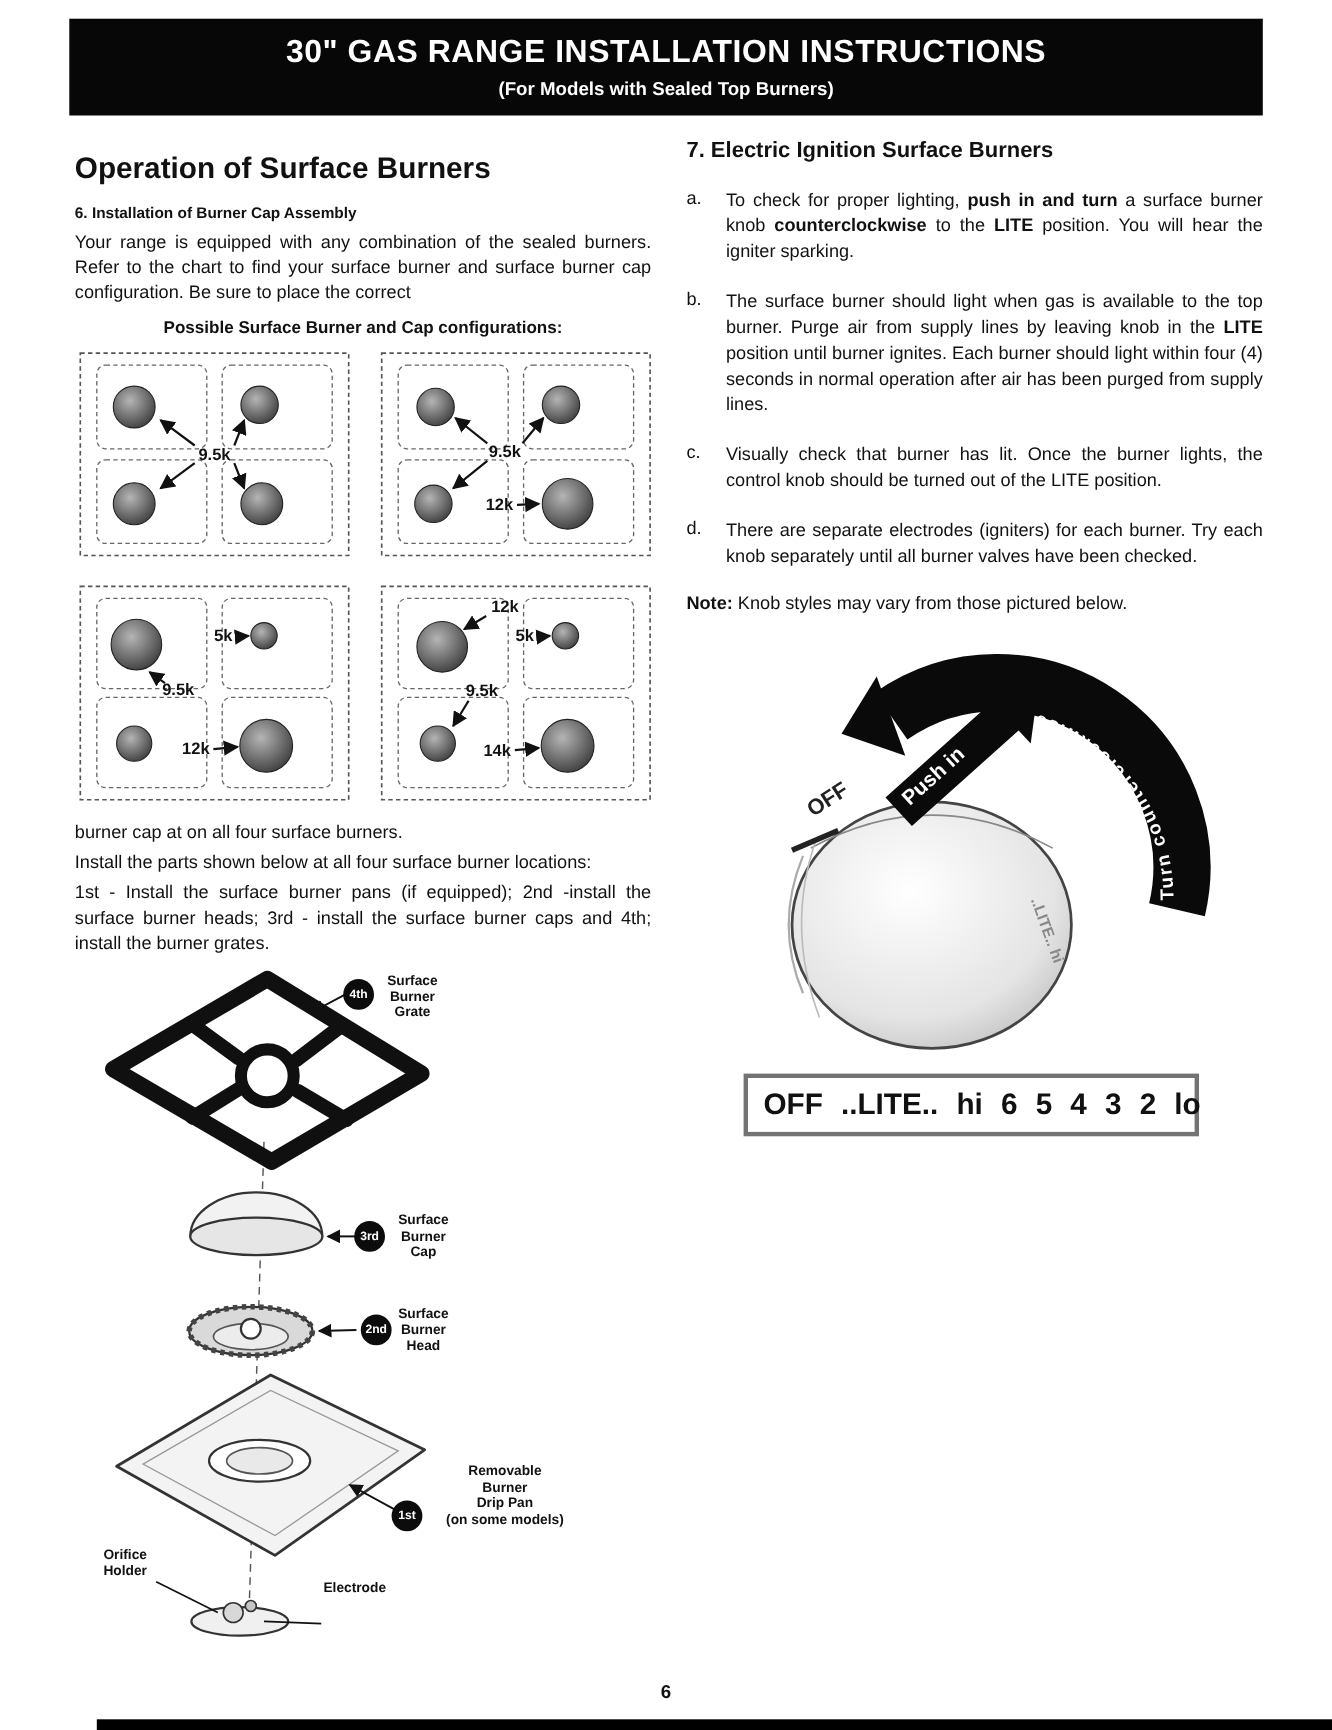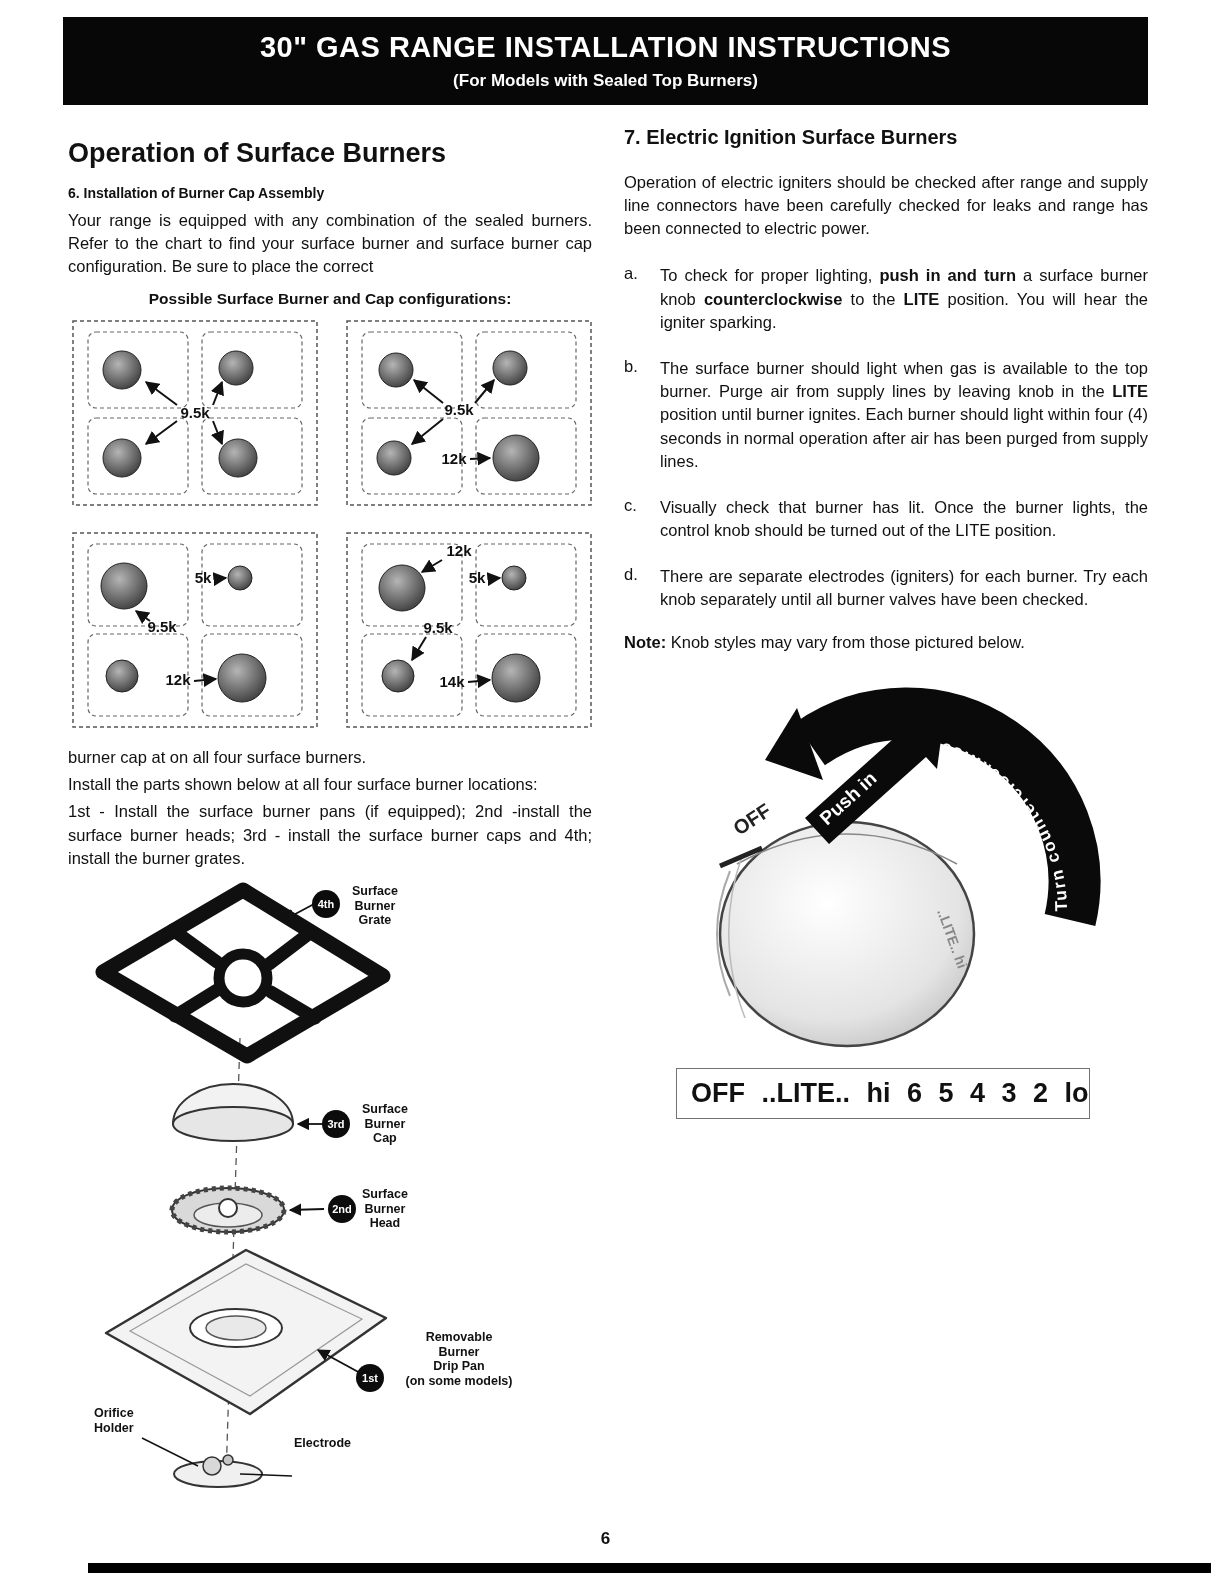--- a/index.html
+++ b/index.html
@@ -36,21 +36,21 @@
   .part-label { position:absolute; font-weight:bold; font-size:12.5px; line-height:1.18; white-space:pre-line; text-align:center; }
   .part-label.left { text-align:right; }
 
   .li-row { display:flex; margin-bottom:22px; }
   .li-letter { flex:none; width:36px; font-size:16.5px; }
   .li-text { flex:1; font-size:16.5px; line-height:1.42; text-align:justify; }
   .note { font-size:16.5px; margin:2px 0 0 0; }
 
   .knob-fig { margin:14px 0 0 18px; }
   .kn-white { fill:#fff; }
-  .dial-box { border:1px solid #737373; width:414px; margin-left:52px; padding:9px 14px; box-sizing:border-box;
+  .dial-box { border:4px solid #737373; width:414px; margin-left:52px; padding:9px 14px; box-sizing:border-box;
               font-size:27px; font-weight:bold; word-spacing:9px; white-space:nowrap; }
 
   .page-number { position:absolute; left:0; right:0; bottom:24px; text-align:center; font-size:17px; font-weight:bold; }
   .bottombar { position:absolute; left:88px; right:0; bottom:0; height:10px; background:#000; }
 </style>
 </head>
 <body>
 
 <div class="page">
 
@@ -239,21 +239,20 @@
 (on some models)</div>
 
       <div class="part-label left" style="left:26px; top:528px;">Orifice
 Holder</div>
       <div class="part-label left" style="left:226px; top:558px;">Electrode</div>
     </div>
   </section>
 
   <section class="col-right">
     <h2>7.  Electric Ignition Surface Burners</h2>
-    <p class="body" style="margin-bottom:24px;">Operation of electric igniters should be checked after range and supply line connectors have been carefully checked for leaks and range has been connected to electric power.</p>
 
     <div>
         <div class="li-row">
           <div class="li-letter">a.</div>
           <div class="li-text">To check for proper lighting, <b>push in and turn</b> a surface burner knob <b>counterclockwise</b> to the <b>LITE</b> position. You will hear the igniter sparking.</div>
         </div>
         <div class="li-row">
           <div class="li-letter">b.</div>
           <div class="li-text">The surface burner should light when gas is available to the top burner.  Purge air from supply lines by leaving knob in the <b>LITE</b> position until burner ignites.  Each burner should light within four (4) seconds in normal operation after air has been purged from supply lines.</div>
         </div>

